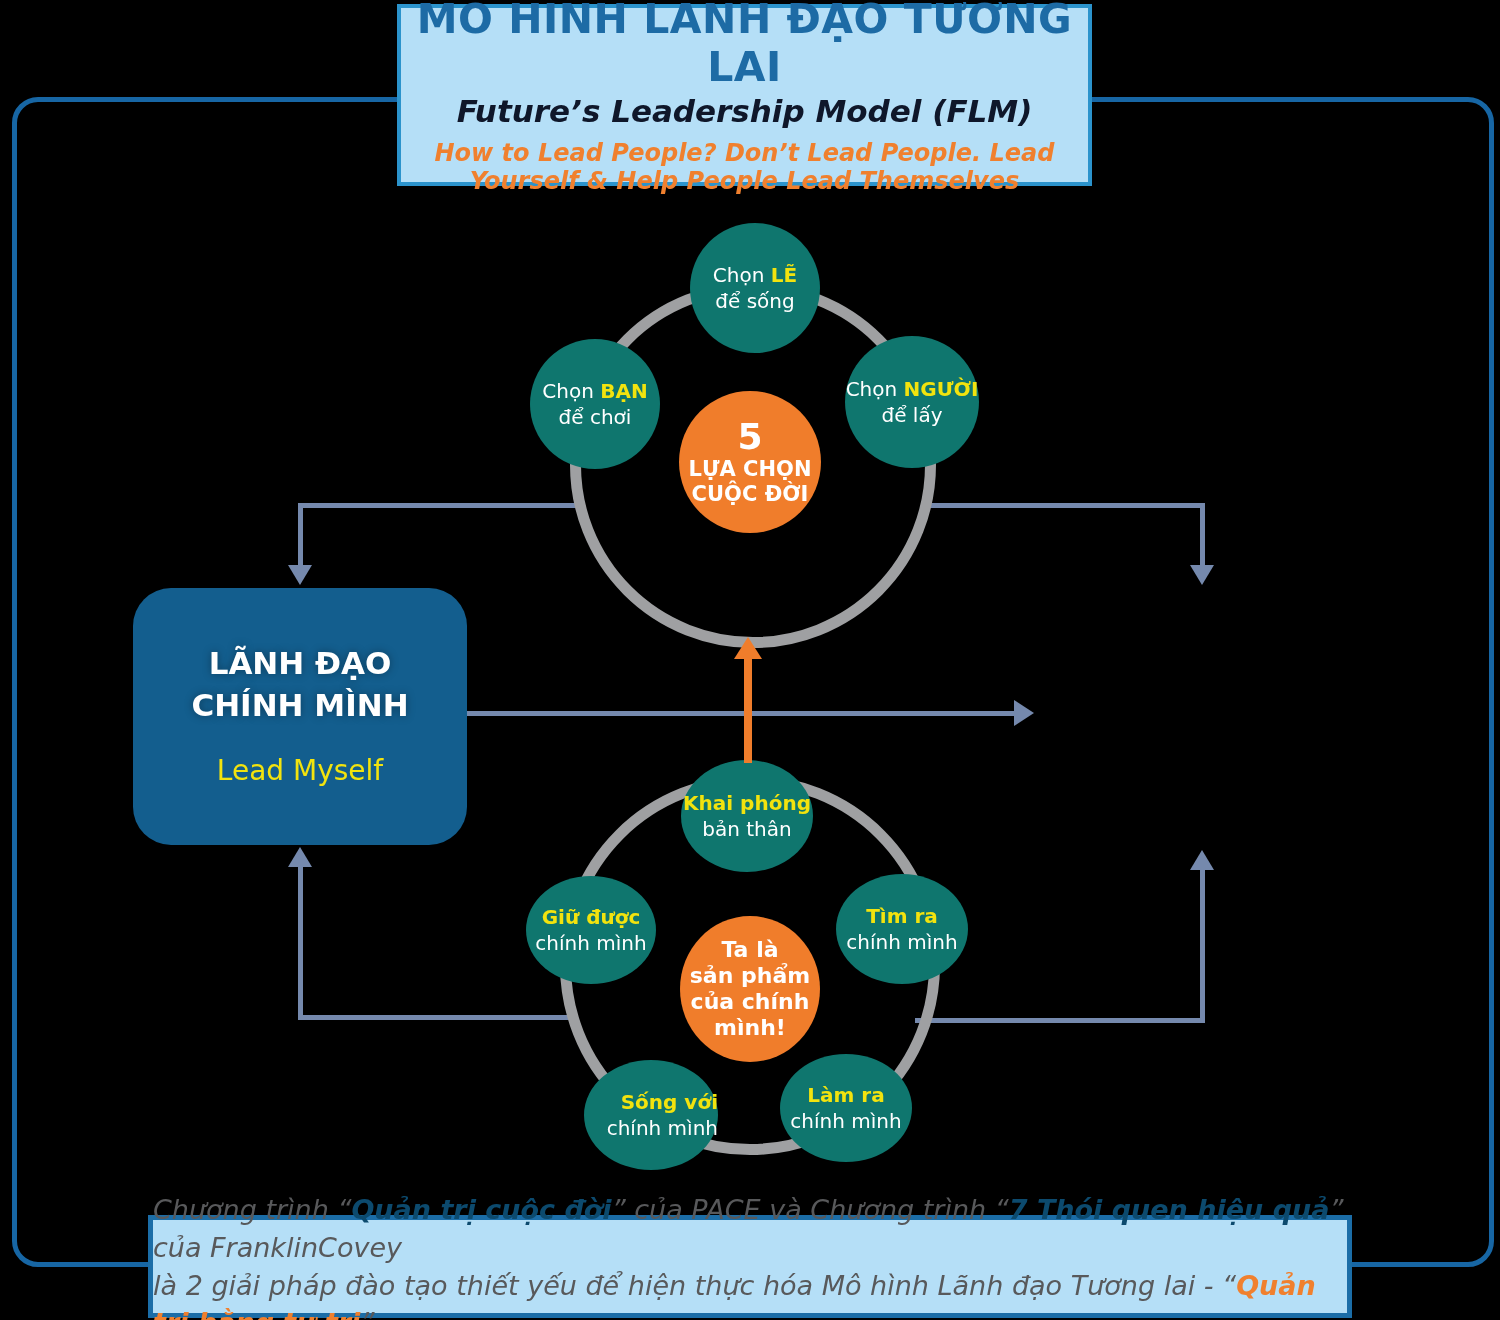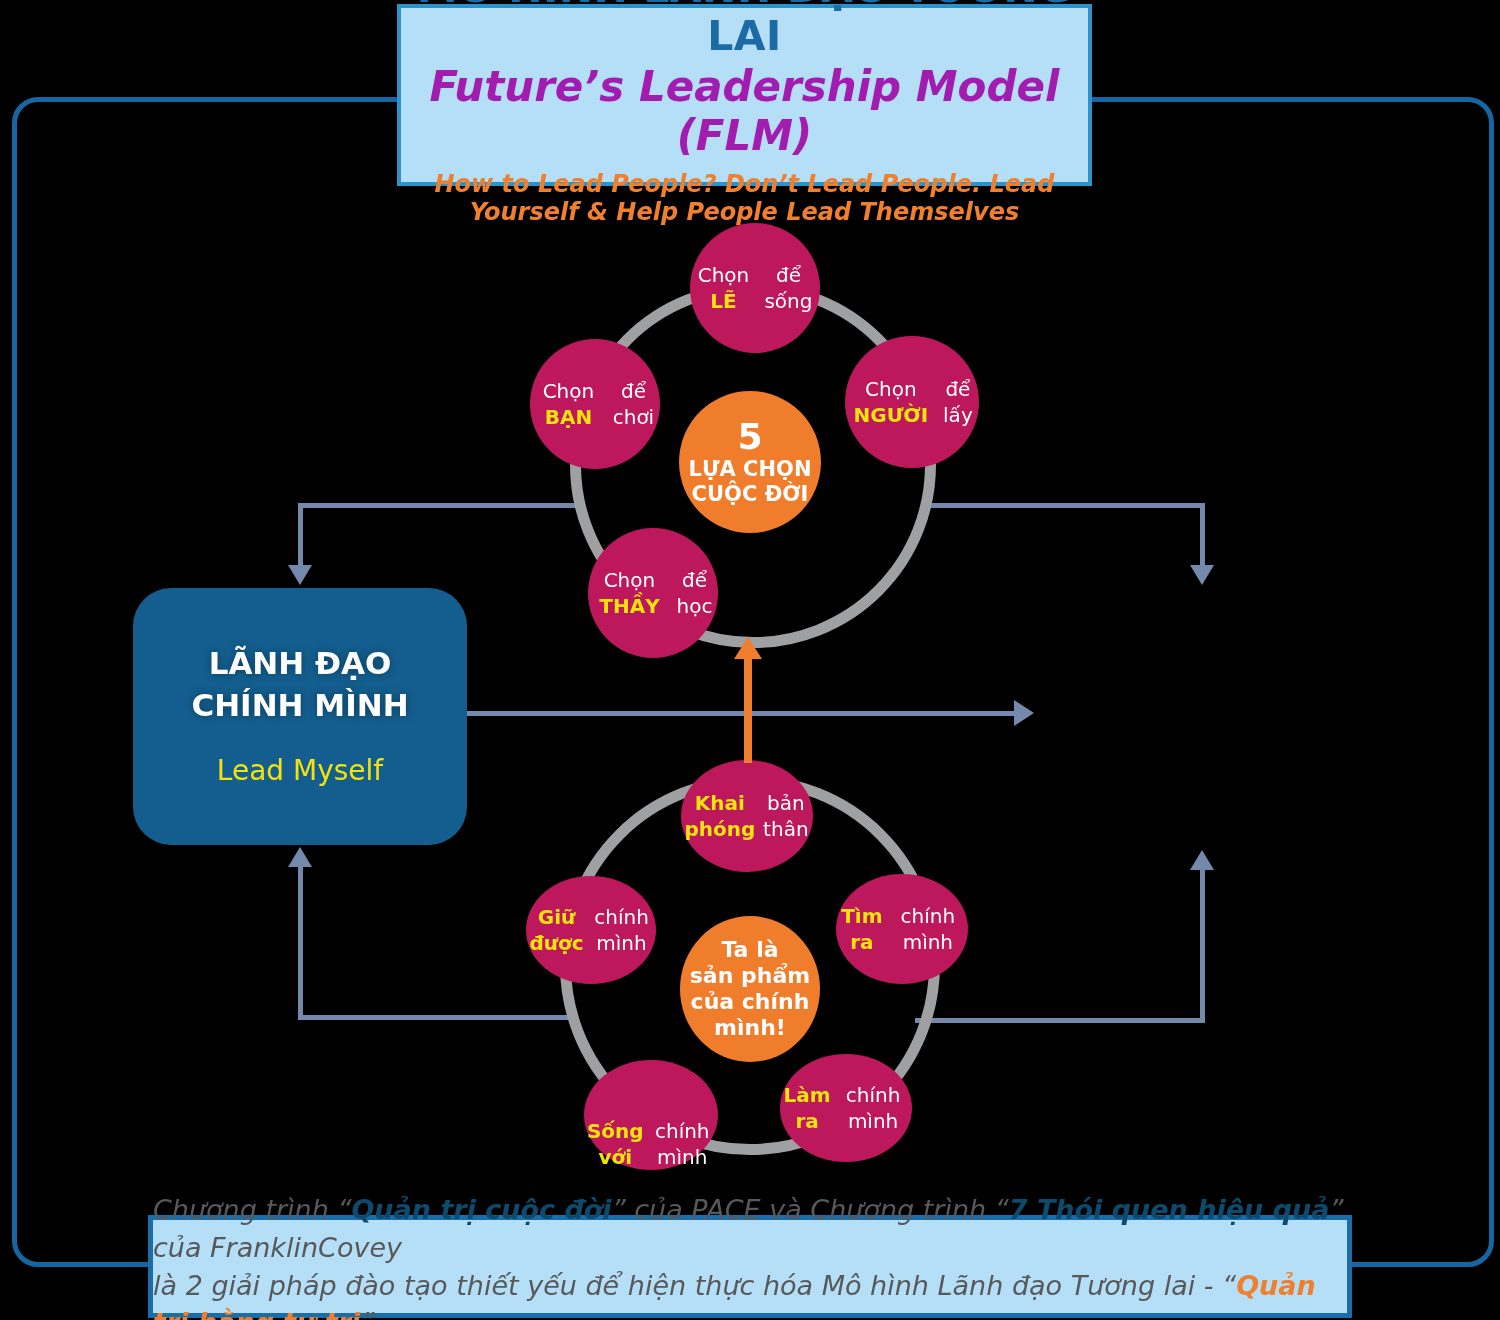--- a/index.html
+++ b/index.html
@@ -12,21 +12,21 @@
 
   
   #rect-border{left:12px;top:97px;width:1482px;height:1170px;border:5px solid #1766A4;
     border-radius:26px;box-sizing:border-box;z-index:0;}
 
   
   #header-box{left:397px;top:4px;width:695px;height:182px;background:#B5DFF7;
     border:4px solid #2B93CC;box-sizing:border-box;z-index:6;text-align:center;
     display:flex;flex-direction:column;justify-content:center;gap:2px;}
   #header-title{font-size:41px;font-weight:bold;color:#1D6BA5;letter-spacing:.5px;}
-  #header-subtitle{font-size:42px;font-style:italic;font-weight:bold;color:#a21caf;}
+  #header-subtitle{font-size:31px;font-style:italic;font-weight:bold;color:#0f172a;}
   #header-tagline{font-size:24px;font-style:italic;font-weight:bold;color:#F0802E;margin-top:8px;}
 
   
   .ring{border:11px solid #9FA0A2;border-radius:50%;box-sizing:border-box;z-index:2;background:transparent;}
   #top-ring{left:570px;top:282px;width:366px;height:366px;}
   #bottom-ring{left:560px;top:775px;width:380px;height:380px;}
 
   
   .line{background:#7589AD;z-index:1;}
   .ah{width:0;height:0;z-index:1;}
@@ -47,21 +47,21 @@
   #c-br-h{left:915px;top:1018px;width:290px;height:5px;}
   #c-br-v{left:1200px;top:868px;width:5px;height:153px;}
   #a-br{left:1190px;top:850px;}
 
   
   #orange-line{left:744px;top:655px;width:8px;height:108px;background:#F07D2B;z-index:4;}
   #orange-head{left:734px;top:637px;width:0;height:0;border-left:14px solid transparent;
     border-right:14px solid transparent;border-bottom:22px solid #F07D2B;z-index:4;}
 
   
-  .node{background:#be185d;border-radius:50%;z-index:3;display:flex;flex-direction:row;
+  .node{background:#0f766e;border-radius:50%;z-index:3;display:flex;flex-direction:column;
     align-items:center;justify-content:center;text-align:center;color:#fff;font-size:20px;line-height:1.3;}
   .kw{color:#F2E30E;font-weight:bold;}
   #tn0{left:690px;top:223px;width:130px;height:130px;}
   #tn1{left:530px;top:339px;width:130px;height:130px;}
   #tn2{left:845px;top:336px;width:134px;height:132px;}
   #tn3{left:588px;top:528px;width:130px;height:130px;}
   #tn4{left:787px;top:527px;width:131px;height:130px;}
   #bn0{left:681px;top:760px;width:132px;height:112px;}
   #bn1{left:526px;top:876px;width:130px;height:108px;}
   #bn2{left:836px;top:874px;width:132px;height:110px;}
@@ -130,24 +130,20 @@
     <div>để sống</div>
   </div>
   <div class="abs node" id="tn1">
     <div><span>Chọn</span> <span class="kw">BẠN</span></div>
     <div>để chơi</div>
   </div>
   <div class="abs node" id="tn2">
     <div><span>Chọn</span> <span class="kw">NGƯỜI</span></div>
     <div>để lấy</div>
   </div>
-  <div class="abs node" id="tn3">
-    <div><span>Chọn</span> <span class="kw">THẦY</span></div>
-    <div>để học</div>
-  </div>
 
   <div class="abs center-circle" id="top-center">
     <div class="num">5</div>
     <div class="lbl pre">LỰA CHỌN
 CUỘC ĐỜI</div>
   </div>
 
   <div class="abs node" id="bn0">
     <div class="kw">Khai phóng</div>
     <div>bản thân</div>

